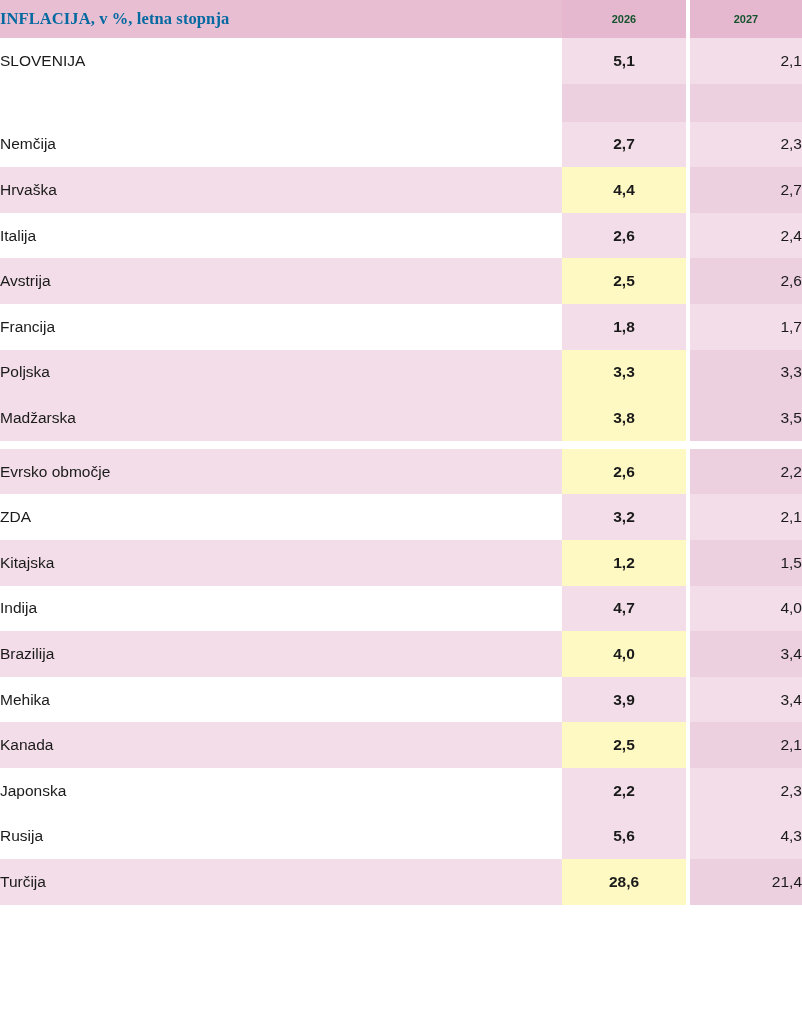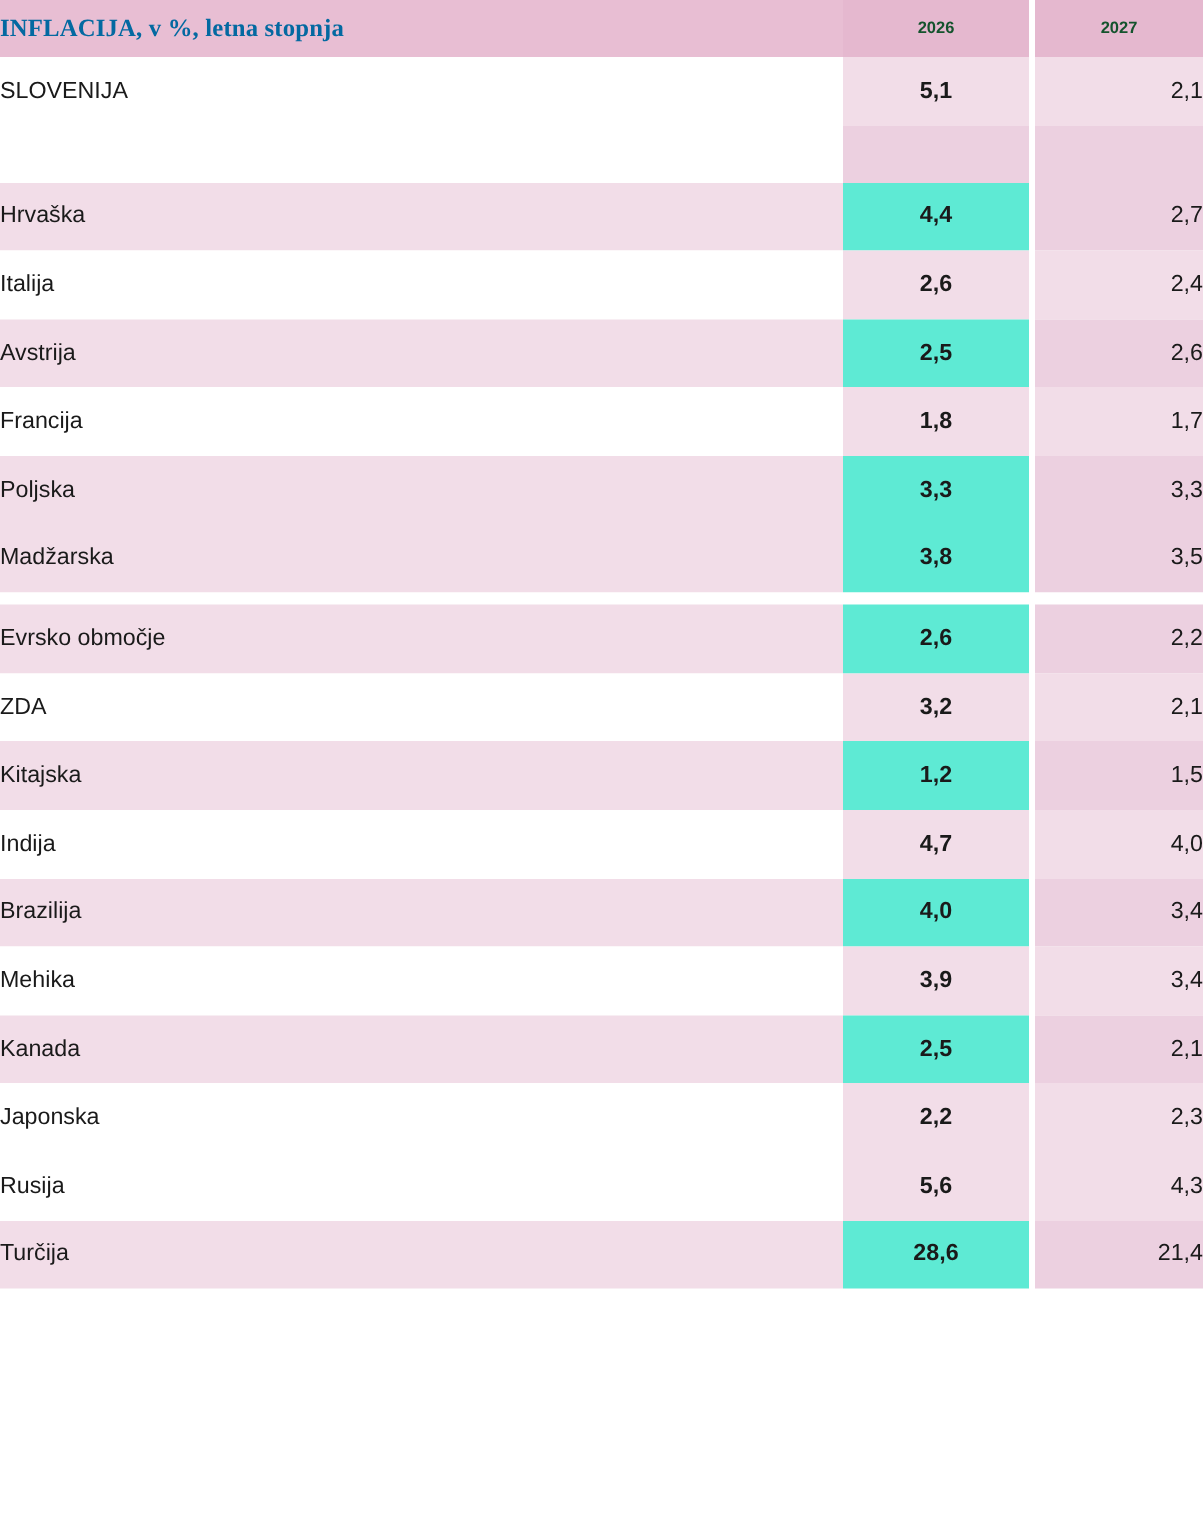--- a/index.html
+++ b/index.html
@@ -72,21 +72,21 @@
     text-align: right;
     font-weight: normal;
   }
 
   
   tr.row.light td.label { background: #ffffff; }
   tr.row.light td.v1 { background: #f2dde8; }
   tr.row.light td.v2 { background: #f2dde8; }
 
   tr.row.dark td.label { background: #f2dde8; }
-  tr.row.dark td.v1 { background: #5eead4; }
+  tr.row.dark td.v1 { background: #fef9c3; }
   tr.row.dark td.v2 { background: #ecd0e0; }
 
   tr.row.spacer td { height: 38px; }
   tr.row.spacer td.label { background: #ffffff; }
   tr.row.spacer td.v1 { background: #ecd0e0; }
   tr.row.spacer td.v2 { background: #ecd0e0; }
 
   tr.row.thingap td { height: 8px; }
   tr.row.thingap td { background: #ffffff; }
 </style>
@@ -114,20 +114,26 @@
         <td class="v1">5,1</td>
         <td class="gap"></td>
         <td class="v2">2,1</td>
       </tr>
       <tr class="row spacer dark">
         <td class="label"></td>
         <td class="v1"></td>
         <td class="gap"></td>
         <td class="v2"></td>
       </tr>
+      <tr class="row light">
+        <td class="label">Nemčija</td>
+        <td class="v1">2,7</td>
+        <td class="gap"></td>
+        <td class="v2">2,3</td>
+      </tr>
       <tr class="row dark">
         <td class="label">Hrvaška</td>
         <td class="v1">4,4</td>
         <td class="gap"></td>
         <td class="v2">2,7</td>
       </tr>
       <tr class="row light">
         <td class="label">Italija</td>
         <td class="v1">2,6</td>
         <td class="gap"></td>

